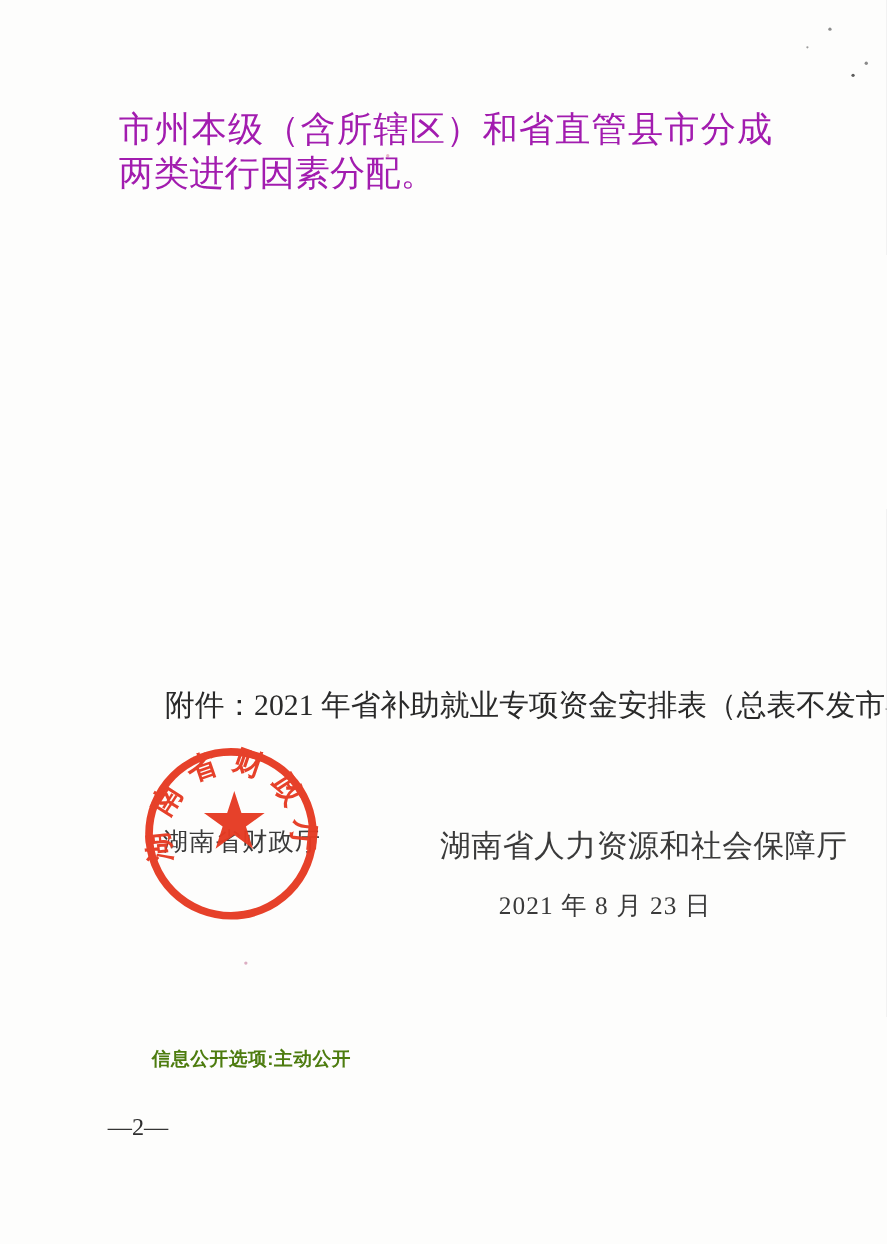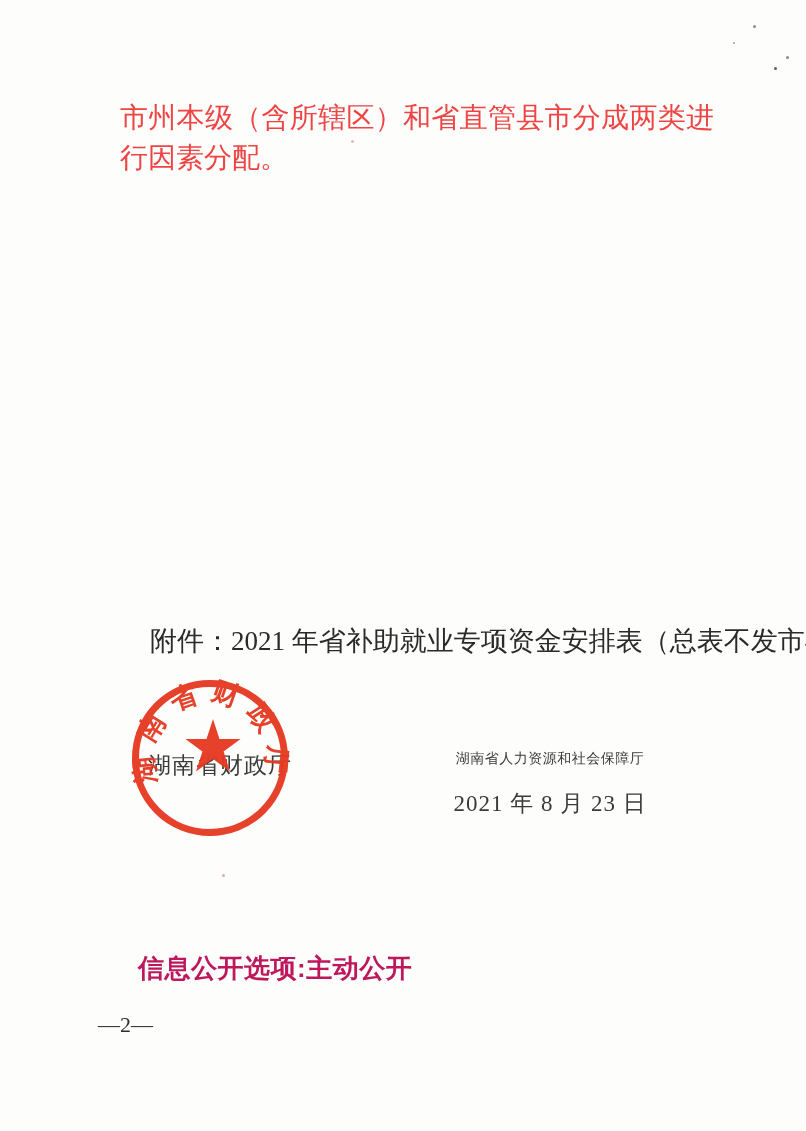--- a/index.html
+++ b/index.html
@@ -10,28 +10,28 @@
     height: 1131px;
     margin: 0 auto;
     background: #fdfdfc;
     overflow: hidden;
     font-family: "Liberation Serif", "DejaVu Serif", serif;
     color: #262626;
   }
   
   .body-text {
     position: absolute;
-    left: 120px;
+    left: 108px;
     top: 98px;
     width: 594px;
-    font-size: 28px;
+    font-size: 32px;
     line-height: 39.5px;
     text-align: justify;
     text-justify: inter-ideograph;
-    color: #ef4444;
+    color: #a21caf;
   }
   .body-text p { text-indent: 0; }
   .body-text p.indented { text-indent: 2em; }
   
   .attachment-line {
     position: absolute;
     left: 108px;
     top: 621px;
     width: 600px;
     font-size: 27px;
@@ -68,40 +68,40 @@
   }
   .right-sign-block {
     position: absolute;
     left: 400px;
     top: 750px;
     width: 300px;
     text-align: center;
     color: #3a3a3a;
   }
   .right-sign-block .agency {
-    font-size: 14px;
+    font-size: 28px;
     letter-spacing: 0.5px;
     white-space: nowrap;
   }
   .right-sign-block .sign-date {
     margin-top: 20px;
     font-size: 23px;
     letter-spacing: 1px;
     white-space: nowrap;
   }
   
   .footer-disclosure {
     position: absolute;
     left: 138px;
     top: 951px;
     font-family: "Liberation Sans", "DejaVu Sans", sans-serif;
     font-weight: 700;
-    font-size: 26px;
+    font-size: 17px;
     letter-spacing: 0.5px;
-    color: #be185d;
+    color: #4d7c0f;
     white-space: nowrap;
   }
   .page-number {
     position: absolute;
     left: 98px;
     top: 1012px;
     font-size: 22px;
     color: #2e2e2e;
     white-space: nowrap;
   }

